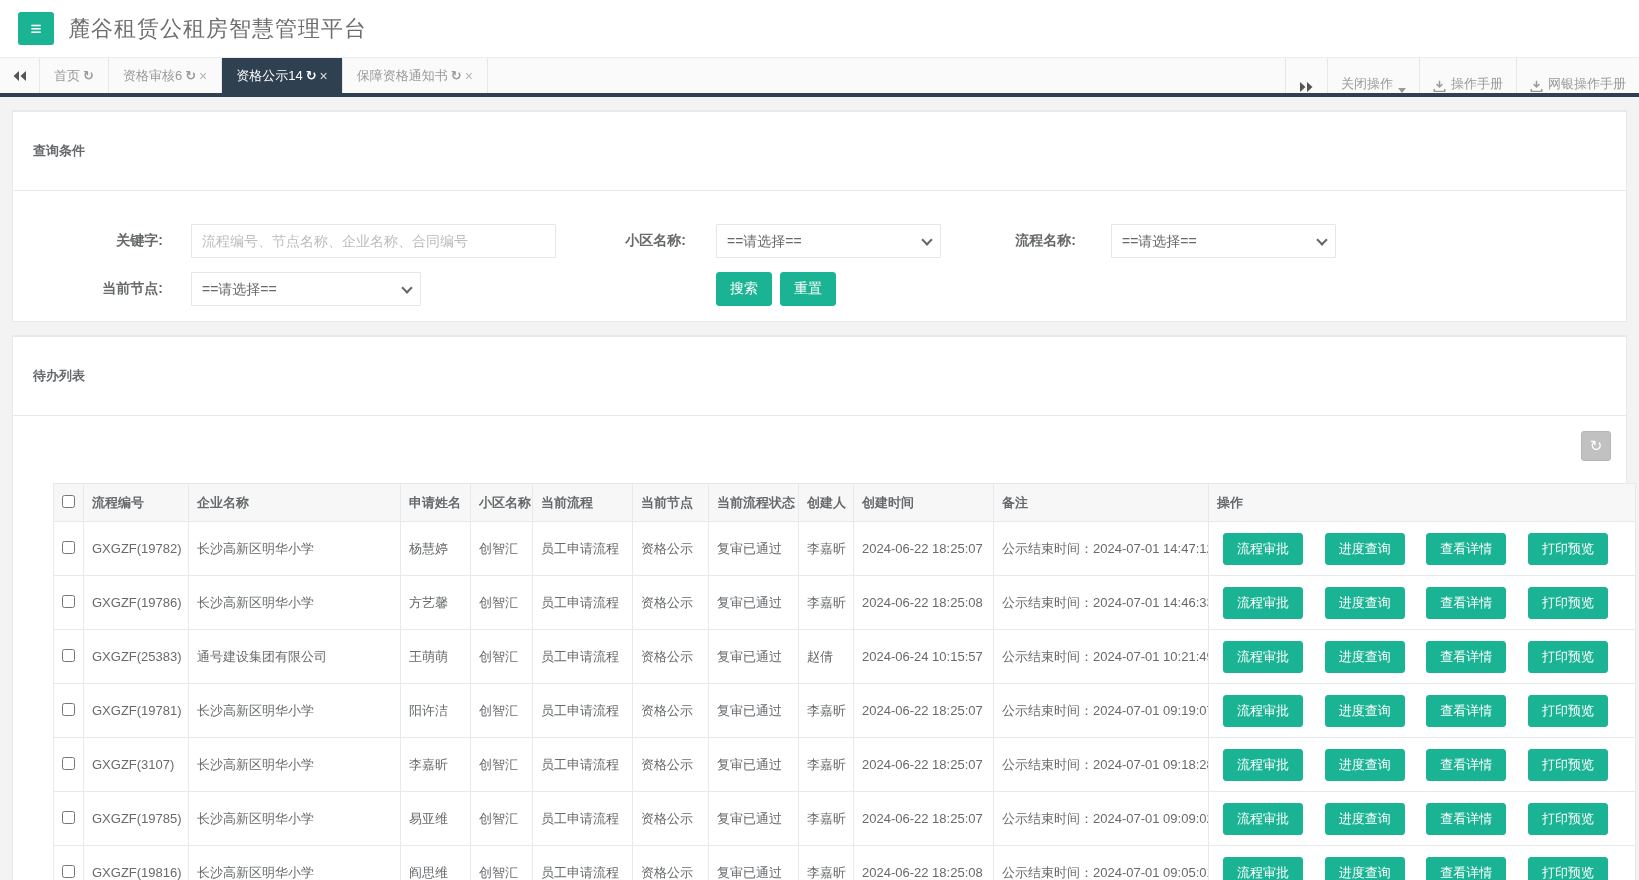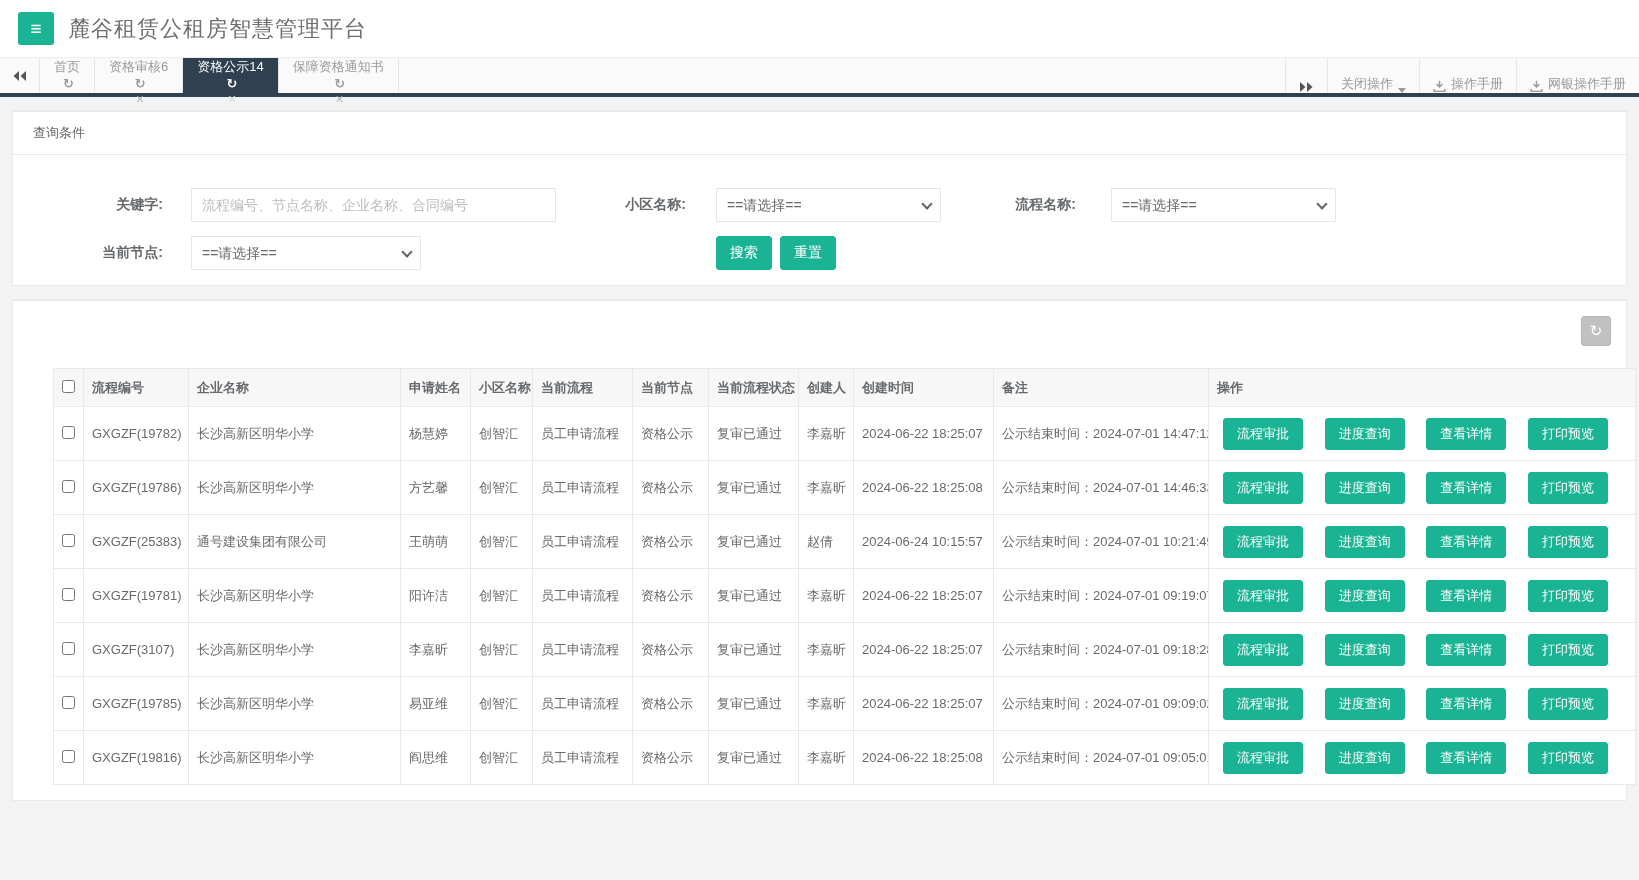--- a/index.html
+++ b/index.html
@@ -11,37 +11,37 @@
   .menu-btn { width:36px; height:33px; background:#1ab394; border:none; border-radius:3px;
     color:#fff; font-size:19px; line-height:33px; text-align:center; cursor:pointer; }
   .app-title { font-size:22px; color:#6e6e6e; margin-left:14px; font-weight:400; letter-spacing:1px; }
 
   
   .tabbar { height:40px; background:#fafafb; display:flex; align-items:stretch;
     border-top:1px solid #ededed; border-bottom:4px solid #2f4050; }
   .tab-scroll { width:40px; display:flex; align-items:center; justify-content:center;
     border-right:1px solid #e7e7e7; cursor:pointer; background:#fafafb; }
   .tab { display:flex; align-items:center; padding:0 14px; font-size:13px; color:#999;
-    border-right:1px solid #e7e7e7; cursor:pointer; white-space:nowrap;flex-direction:column; }
+    border-right:1px solid #e7e7e7; cursor:pointer; white-space:nowrap; }
   .tab .rot { font-size:13px; font-weight:bold; margin-left:3px; }
   .tab .x { font-size:14px; margin-left:3px; color:#b5b5b5; }
   .tab.active { background:#2f4050; color:#fff; }
   .tab.active .x { color:#ddd; }
   .tab-spacer { flex:1; }
   .tab-right { display:flex; align-items:stretch; }
   .tab-right .ctrl { display:flex; align-items:flex-end; padding:0 13px; font-size:13px; color:#999;
     border-left:1px solid #e7e7e7; cursor:pointer; white-space:nowrap; }
   .caret-down { display:inline-block; width:0; height:0; border-left:4px solid transparent;
     border-right:4px solid transparent; border-top:5px solid #999; margin-left:5px; }
   .dl-icon { margin-right:5px; }
 
   
   .content { padding:13px 12px 0 12px; }
   .panel { background:#fff; border:1px solid #e7eaec; border-top:2px solid #e7eaec; margin-bottom:13px; }
-  .panel-header { padding:12px 20px; font-size:13px; font-weight:normal; color:#676a6c;
+  .panel-header { padding:30px 20px; font-size:13px; font-weight:bold; color:#676a6c;
     border-bottom:1px solid #e7eaec; }
   .panel-body { padding:15px; }
 
   
   .form-row { display:flex; align-items:center; margin-top:14px; }
   .form-row:first-child { margin-top:18px; }
   .flabel { font-size:14px; font-weight:bold; color:#676a6c; text-align:right; }
   .lab-1 { width:135px; }
   .lab-2 { width:130px; }
   .lab-3 { width:135px; }
@@ -183,20 +183,21 @@
           <span class="chev"></span>
         </div>
         <button class="btn btn-search">搜索</button>
         <button class="btn btn-reset">重置</button>
       </div>
 
     </div>
   </div>
 
   <div class="panel">
+    <div class="panel-header">待办列表</div>
     <div class="panel-body">
 
       <div class="tools-row">
         <button class="refresh-btn">↻</button>
       </div>
 
       <table>
         <thead>
           <tr>
             <th class="col-chk"><input type="checkbox" style=""></th>

